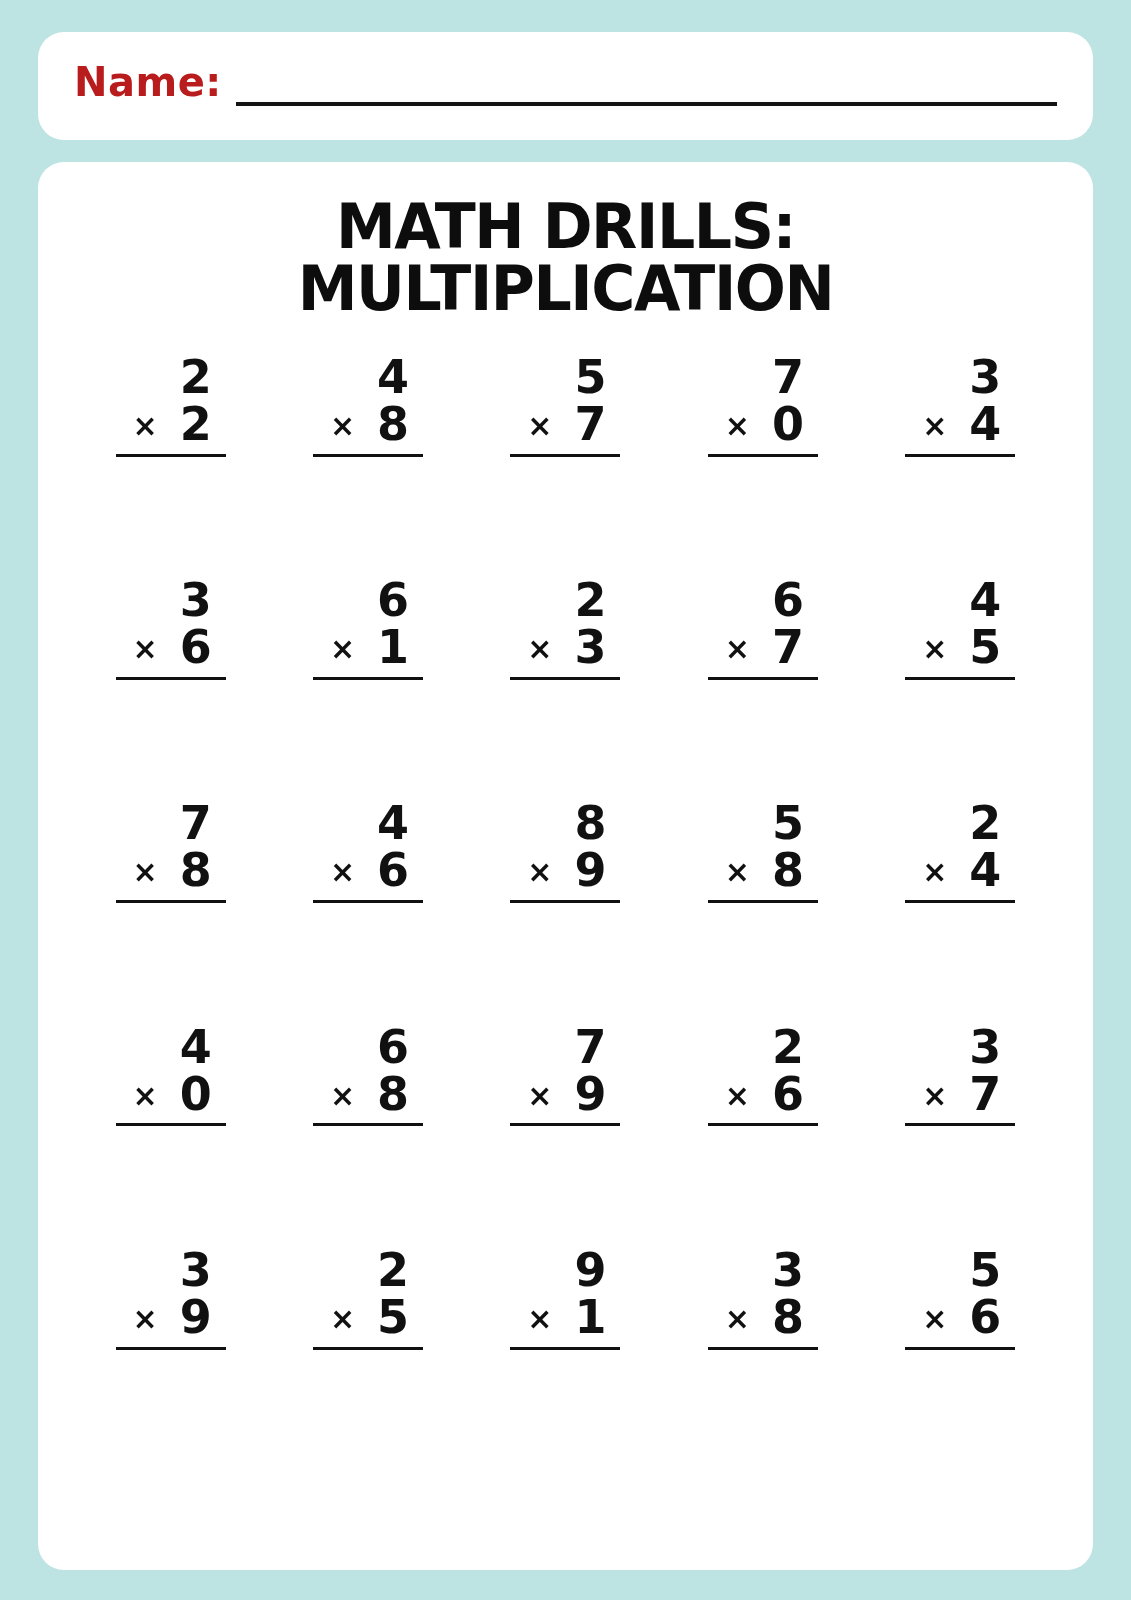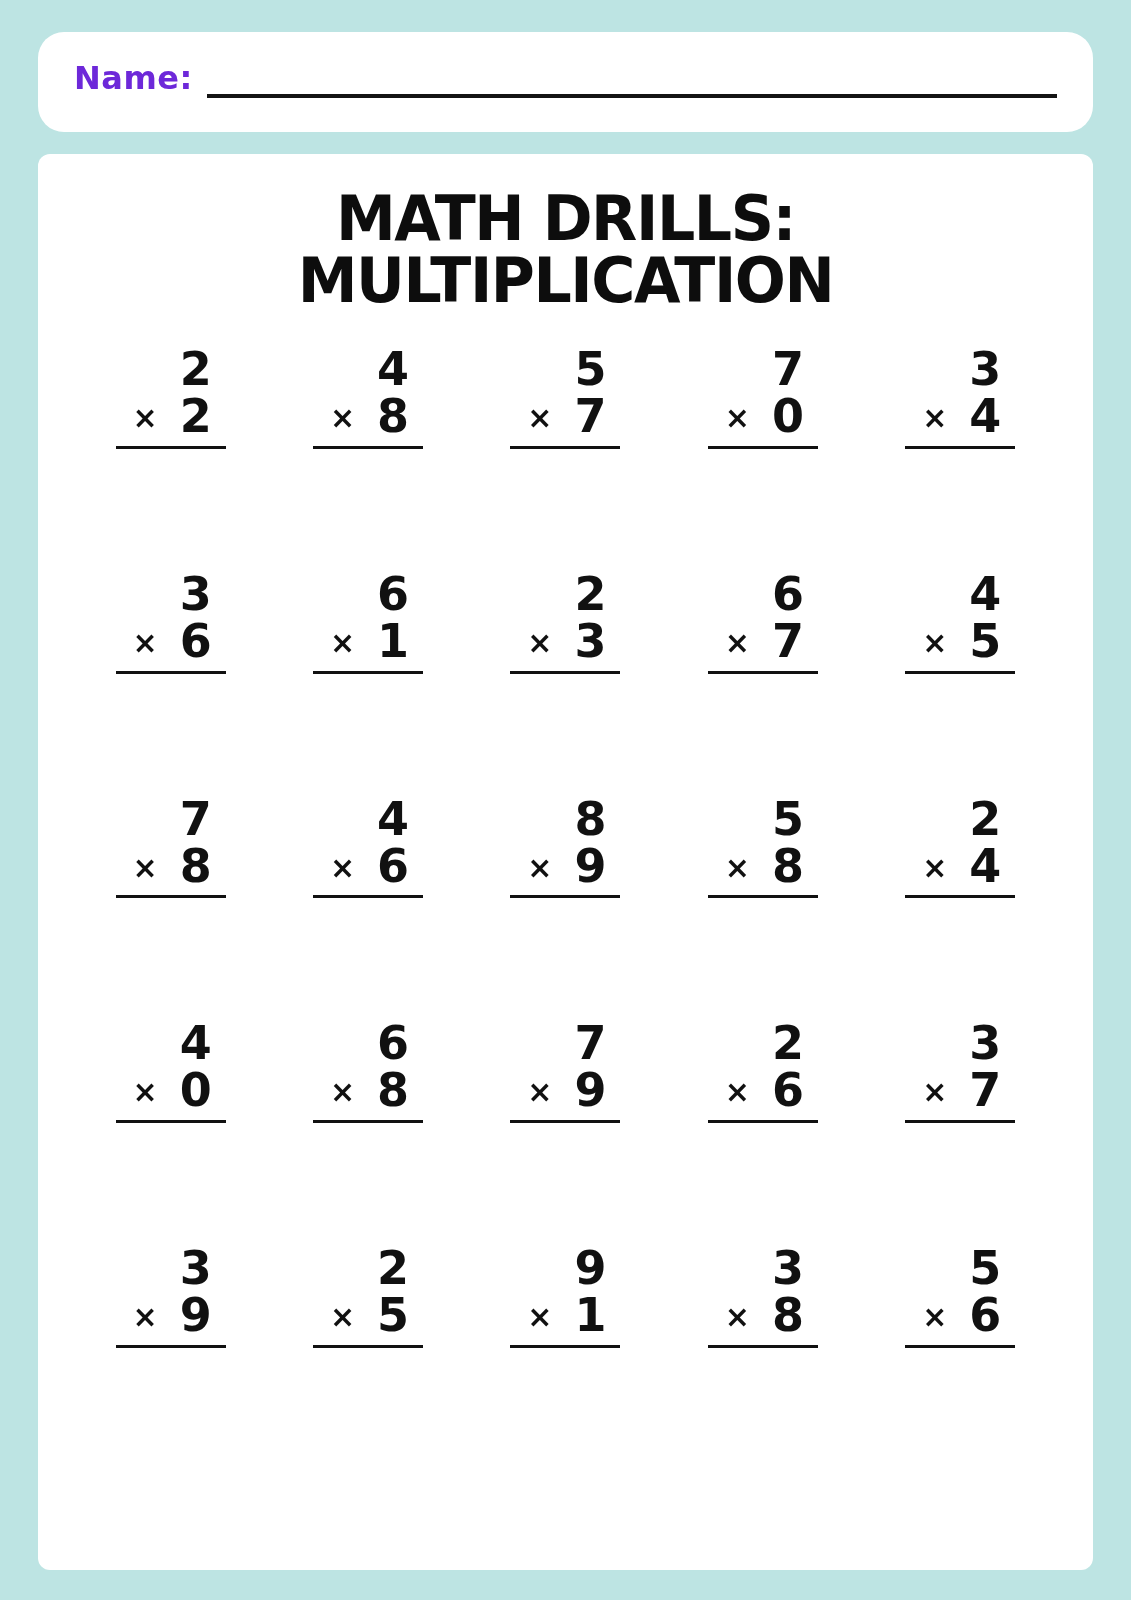--- a/index.html
+++ b/index.html
@@ -32,23 +32,23 @@
     flex: 0 0 auto;
   }
   .field-row {
     display: flex;
     align-items: flex-end;
     margin-bottom: 22px;
   }
   .field-row:last-child { margin-bottom: 0; }
   .field-label {
     font-family: "DejaVu Sans", sans-serif;
-    font-size: 32px;
+    font-size: 40px;
     font-weight: 700;
-    color: #6d28d9;
+    color: #b91c1c;
     letter-spacing: 0.5px;
     white-space: nowrap;
     line-height: 1;
     padding-bottom: 4px;
   }
   .field-line {
     border-bottom: 4px solid #141414;
     margin-left: 14px;
     height: 30px;
     flex: 1 1 auto;
@@ -56,21 +56,21 @@
   .field-line.short {
     flex: 0 0 330px;
     margin-right: 36px;
   }
   .field-line.date-line {
     flex: 1 1 auto;
   }
   
   .body-card {
     background: #ffffff;
-    border-radius: 12px;
+    border-radius: 26px;
     flex: 1 1 auto;
     box-sizing: border-box;
     padding: 26px 34px 30px 34px;
     display: flex;
     flex-direction: column;
   }
   .worksheet-title {
     font-family: "DejaVu Sans", sans-serif;
     font-weight: 700;
     font-size: 62px;

